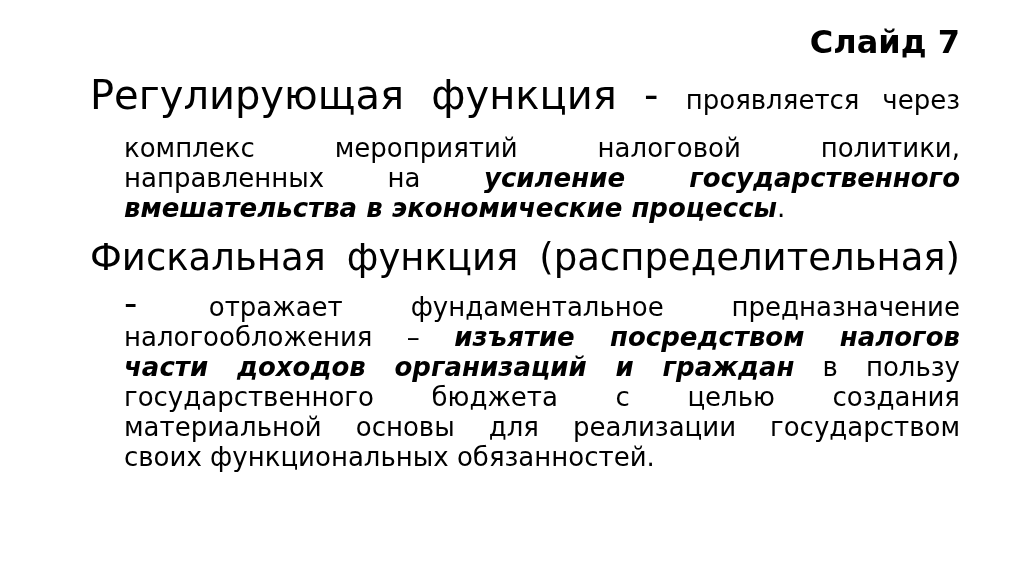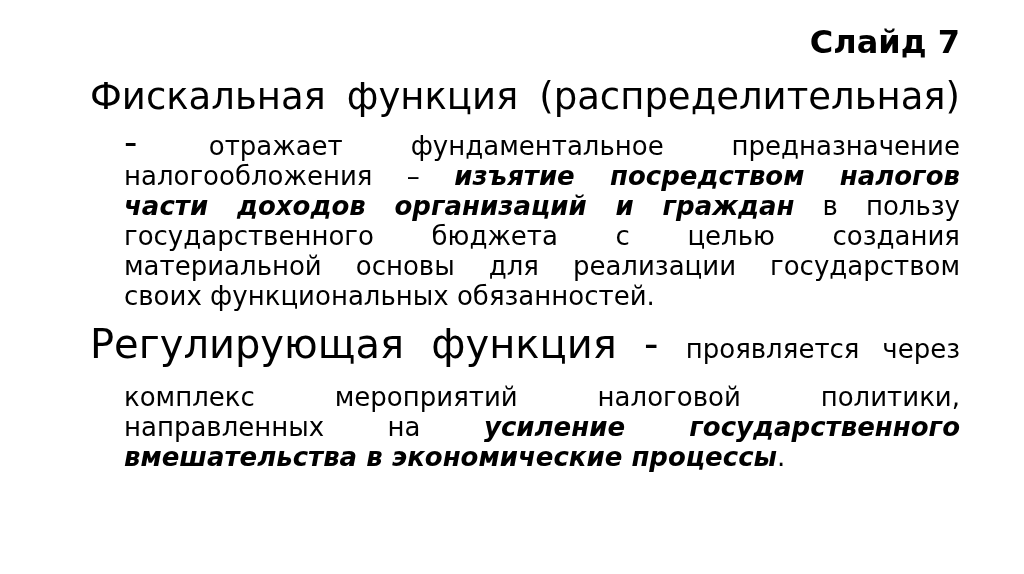--- a/index.html
+++ b/index.html
@@ -67,33 +67,33 @@
   }
 </style>
 </head>
 <body>
 
 <div class="slide">
 
   <div class="slide-number">Слайд 7</div>
 
   <section>
+    <div class="lead-line"><span class="seg-xl">Регулирующая функция - </span><span>проявляется через</span></div>
+    <div class="body-block">
+      <div class="line"><span>комплекс мероприятий налоговой политики,</span></div>
+      <div class="line"><span>направленных на </span><span class="seg-bi">усиление государственного</span></div>
+      <div class="line last"><span class="seg-bi">вмешательства в экономические процессы</span><span>.</span></div>
+    </div>
+  </section>
+
+  <section>
     <h1 class="title-line">Фискальная функция (распределительная)</h1>
     <div class="body-block">
       <div class="line"><span class="seg-lg">- </span><span>отражает фундаментальное предназначение</span></div>
       <div class="line"><span>налогообложения – </span><span class="seg-bi">изъятие посредством налогов</span></div>
       <div class="line"><span class="seg-bi">части доходов организаций и граждан</span><span> в пользу</span></div>
       <div class="line"><span>государственного бюджета с целью создания</span></div>
       <div class="line"><span>материальной основы для реализации государством</span></div>
       <div class="line last"><span>своих функциональных обязанностей.</span></div>
     </div>
   </section>
 
-  <section>
-    <div class="lead-line"><span class="seg-xl">Регулирующая функция - </span><span>проявляется через</span></div>
-    <div class="body-block">
-      <div class="line"><span>комплекс мероприятий налоговой политики,</span></div>
-      <div class="line"><span>направленных на </span><span class="seg-bi">усиление государственного</span></div>
-      <div class="line last"><span class="seg-bi">вмешательства в экономические процессы</span><span>.</span></div>
-    </div>
-  </section>
-
 </div>
 
 </body></html>

